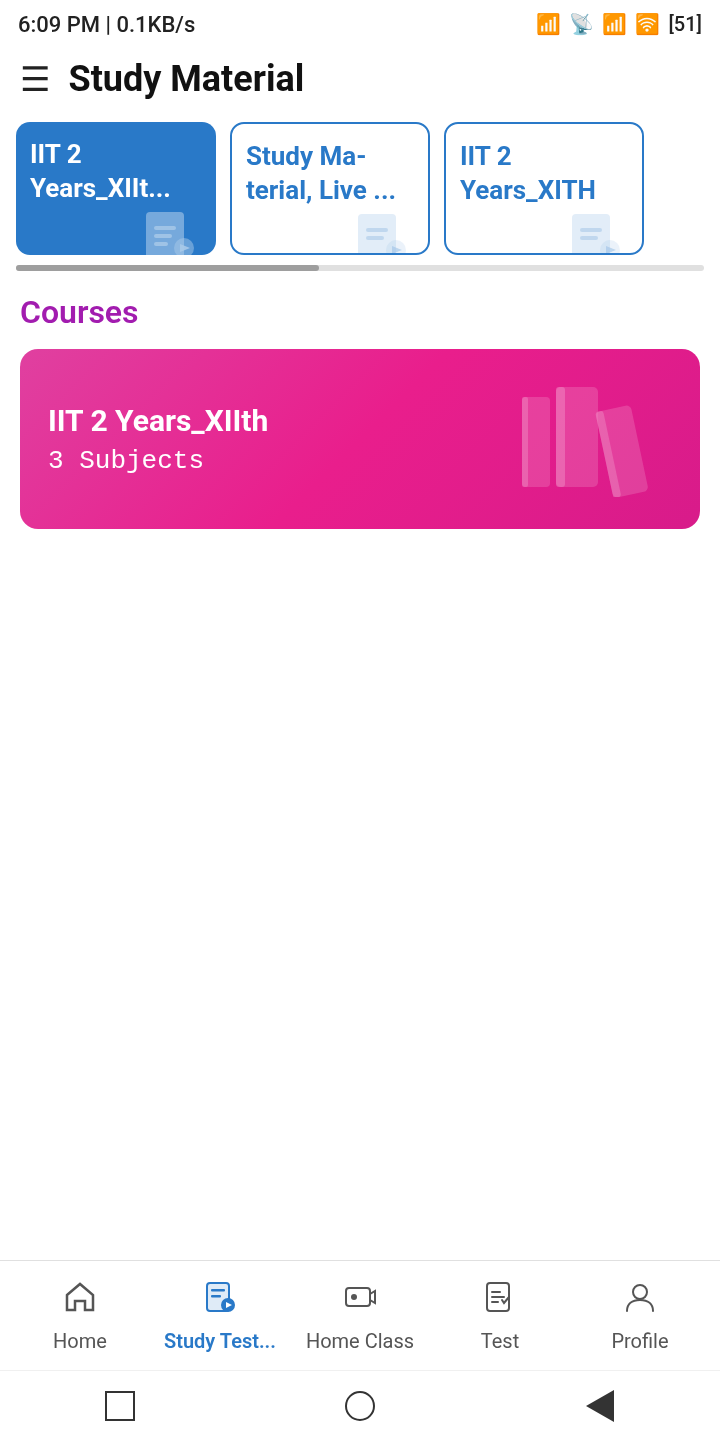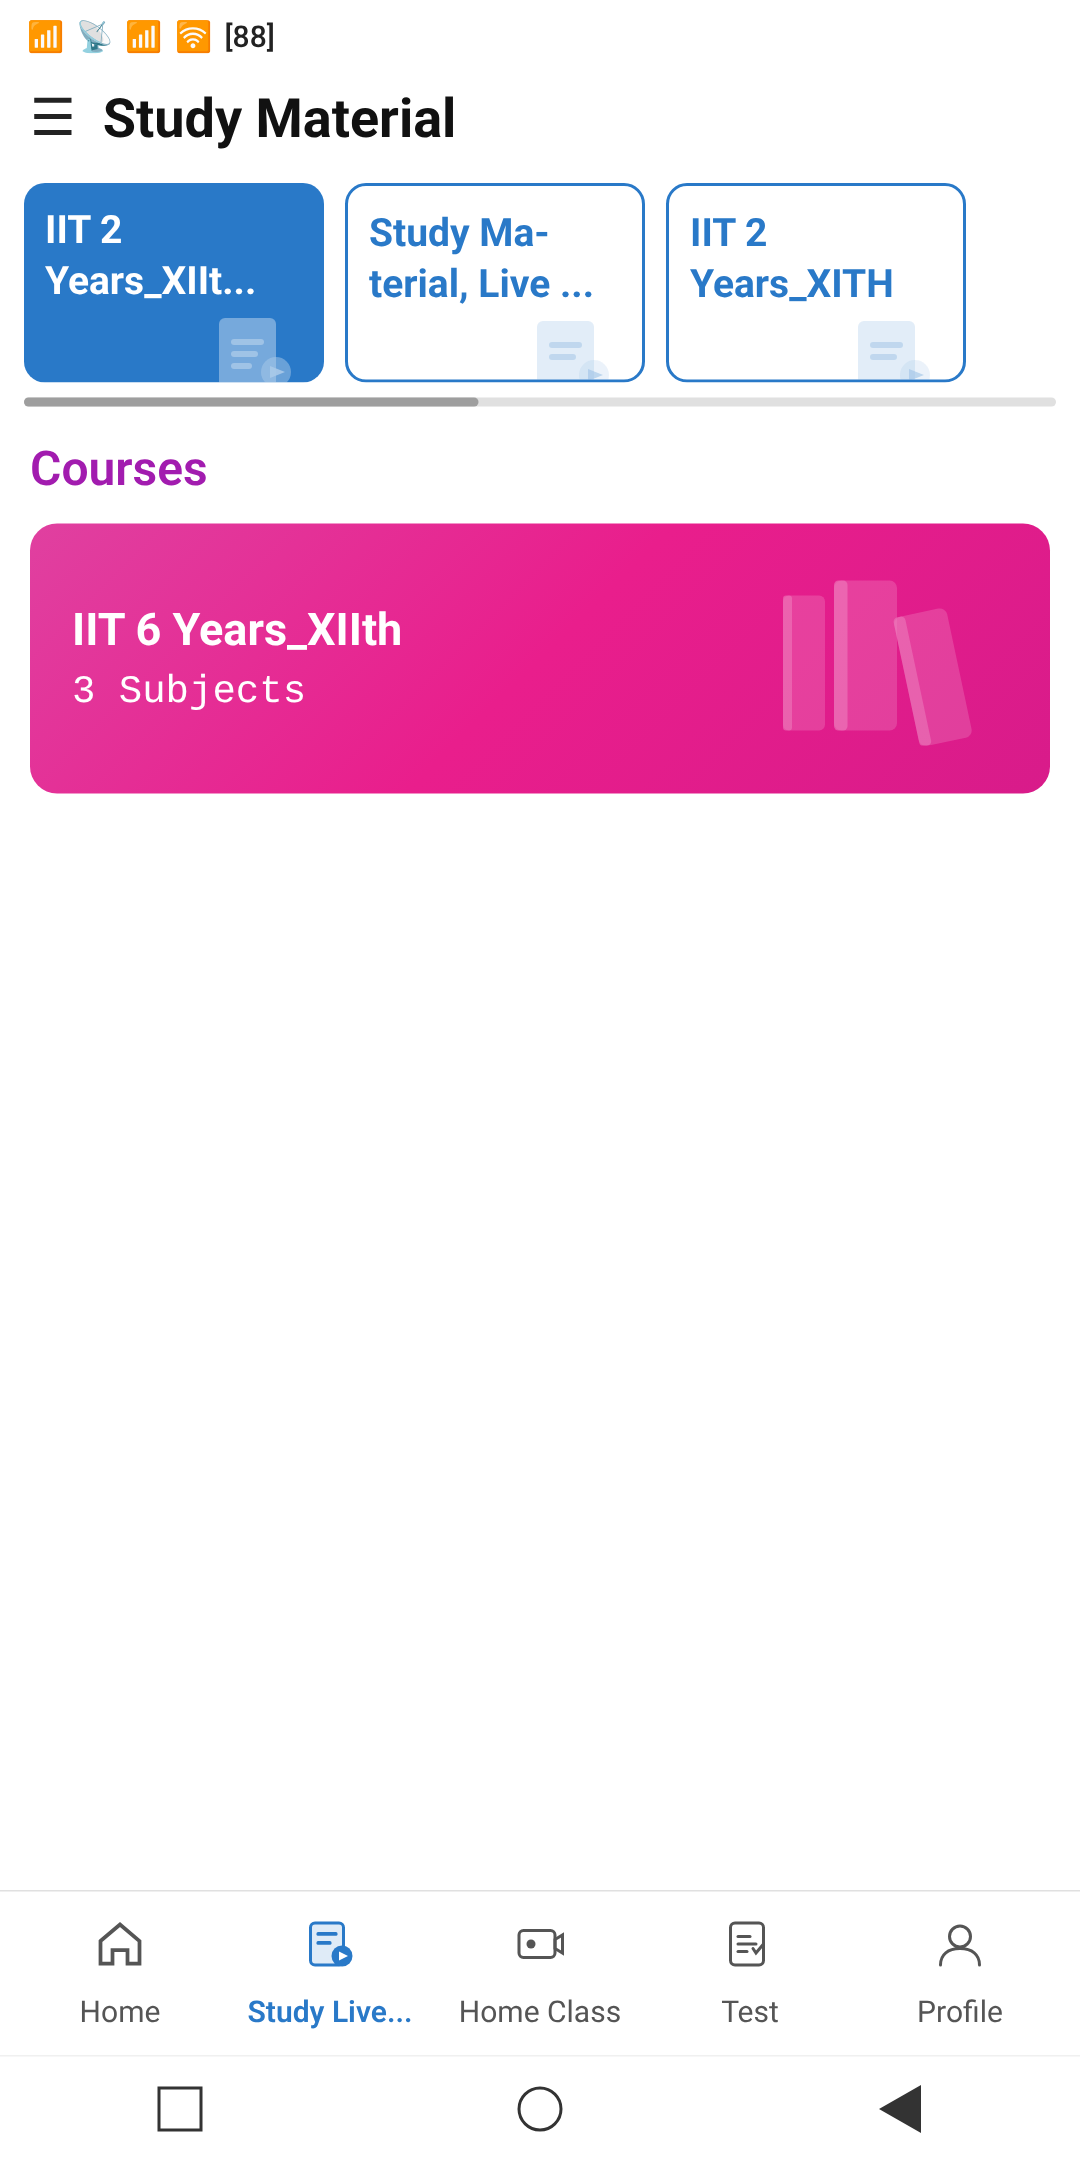--- a/index.html
+++ b/index.html
@@ -240,26 +240,27 @@
       height: 0;
       border-top: 16px solid transparent;
       border-bottom: 16px solid transparent;
       border-right: 28px solid #333;
     }
   </style>
 </head>
 <body>
 
 <div class="status-bar">
+  <span>6:09 PM | 0.1KB/s</span>
   <div class="status-right">
     <span>📶</span>
     <span>📡</span>
     <span>📶</span>
     <span>🛜</span>
-    <span>[<span>88</span>]</span>
+    <span>[<span>51</span>]</span>
   </div>
 </div>
 
 <div class="header">
   <span class="hamburger-icon">☰</span>
   <span class="header-title">Study Material</span>
 </div>
 
 <div class="tabs-scroll-container">
 
@@ -307,21 +308,21 @@
 
 <div class="scroll-indicator">
   <div class="scroll-indicator-thumb"></div>
 </div>
 
 <div class="courses-section">
   <div class="courses-label">Courses</div>
 
   <div class="course-card">
     <div class="course-card-text">
-      <div class="course-card-name">IIT 6 Years_XIIth</div>
+      <div class="course-card-name">IIT 2 Years_XIIth</div>
       <div class="course-card-subjects">3 Subjects</div>
     </div>
     <div class="books-icon">
       <svg width="160" height="120" viewBox="0 0 160 120" fill="none" xmlns="http://www.w3.org/2000/svg">
 
         <rect x="10" y="20" width="28" height="90" rx="4" fill="white" fill-opacity="0.35"></rect>
         <rect x="10" y="20" width="6" height="90" rx="2" fill="white" fill-opacity="0.5"></rect>
 
         <rect x="44" y="10" width="42" height="100" rx="5" fill="white" fill-opacity="0.35"></rect>
         <rect x="44" y="10" width="9" height="100" rx="3" fill="white" fill-opacity="0.55"></rect>
@@ -349,21 +350,21 @@
   <div class="nav-item">
     <span class="nav-item-icon active">
       <svg width="36" height="36" viewBox="0 0 36 36" fill="none">
         <rect x="5" y="4" width="22" height="28" rx="3" fill="#2979c8" fill-opacity="0.15" stroke="#2979c8" stroke-width="2"></rect>
         <rect x="9" y="10" width="14" height="2.5" rx="1" fill="#2979c8"></rect>
         <rect x="9" y="16" width="10" height="2.5" rx="1" fill="#2979c8"></rect>
         <circle cx="26" cy="26" r="7" fill="#2979c8"></circle>
         <polygon points="24,23 30,26 24,29" fill="white"></polygon>
       </svg>
     </span>
-    <span class="nav-item-label active">Study Live...</span>
+    <span class="nav-item-label active">Study Test...</span>
   </div>
 
   <div class="nav-item">
     <span class="nav-item-icon">
       <svg width="36" height="36" viewBox="0 0 36 36" fill="none">
         <rect x="4" y="9" width="24" height="18" rx="3" stroke="#555" stroke-width="2" fill="none"></rect>
         <polygon points="28,15 33,12 33,24 28,21" stroke="#555" stroke-width="2" fill="none"></polygon>
         <circle cx="12" cy="18" r="3" fill="#555"></circle>
       </svg>
     </span>

